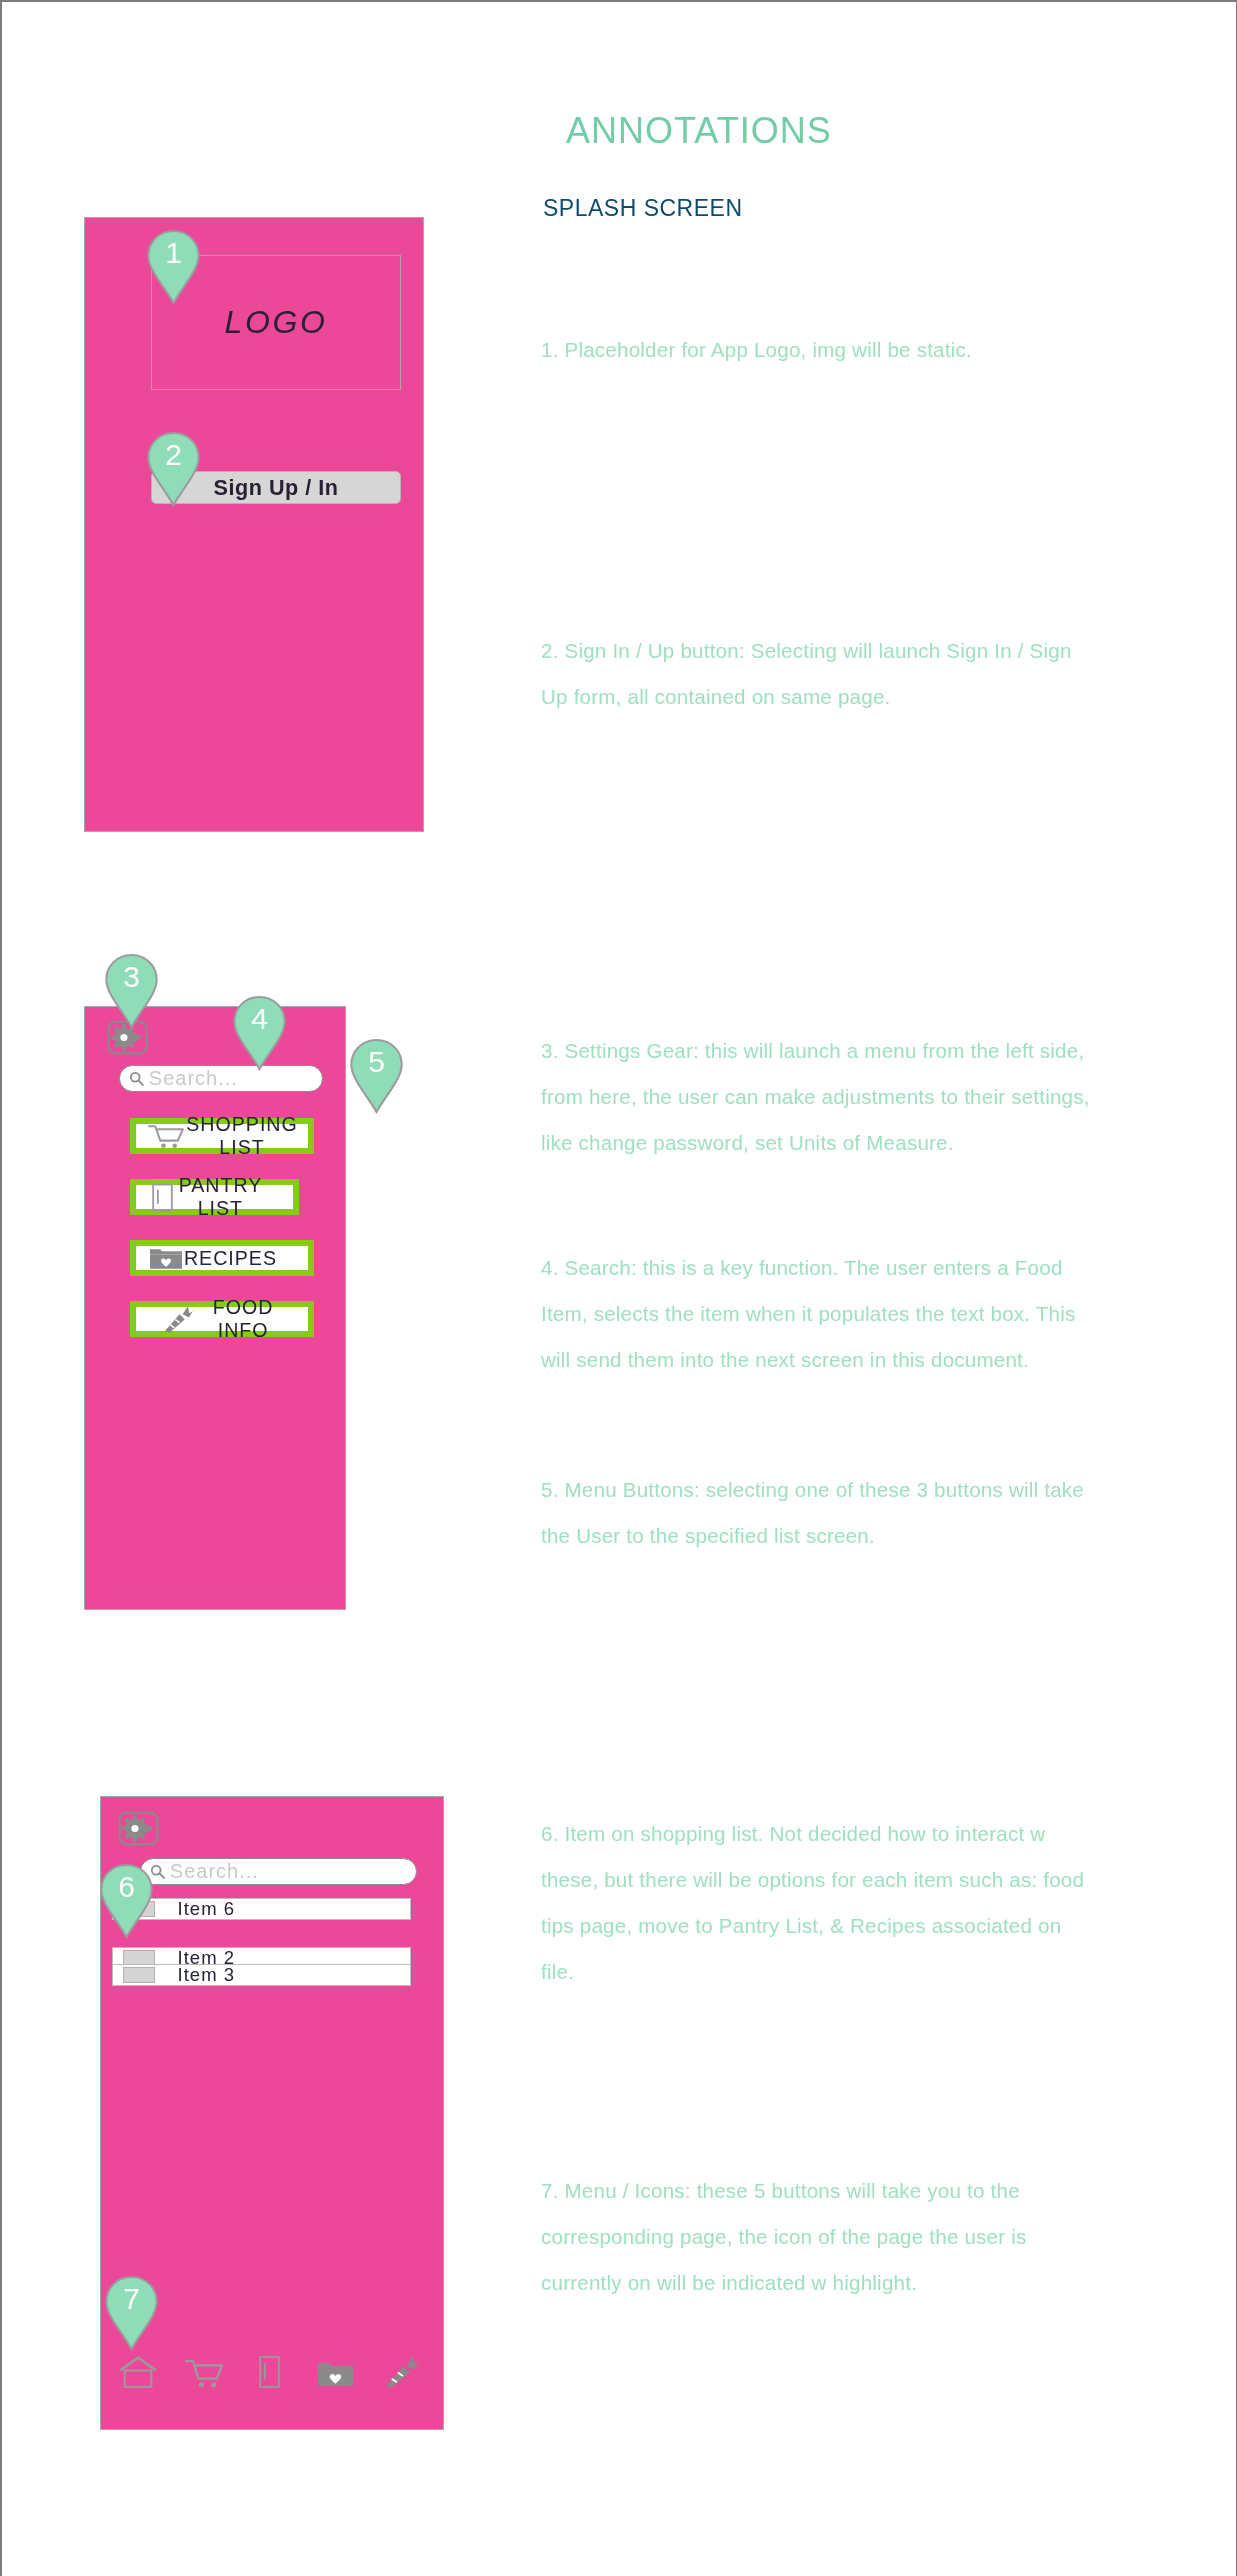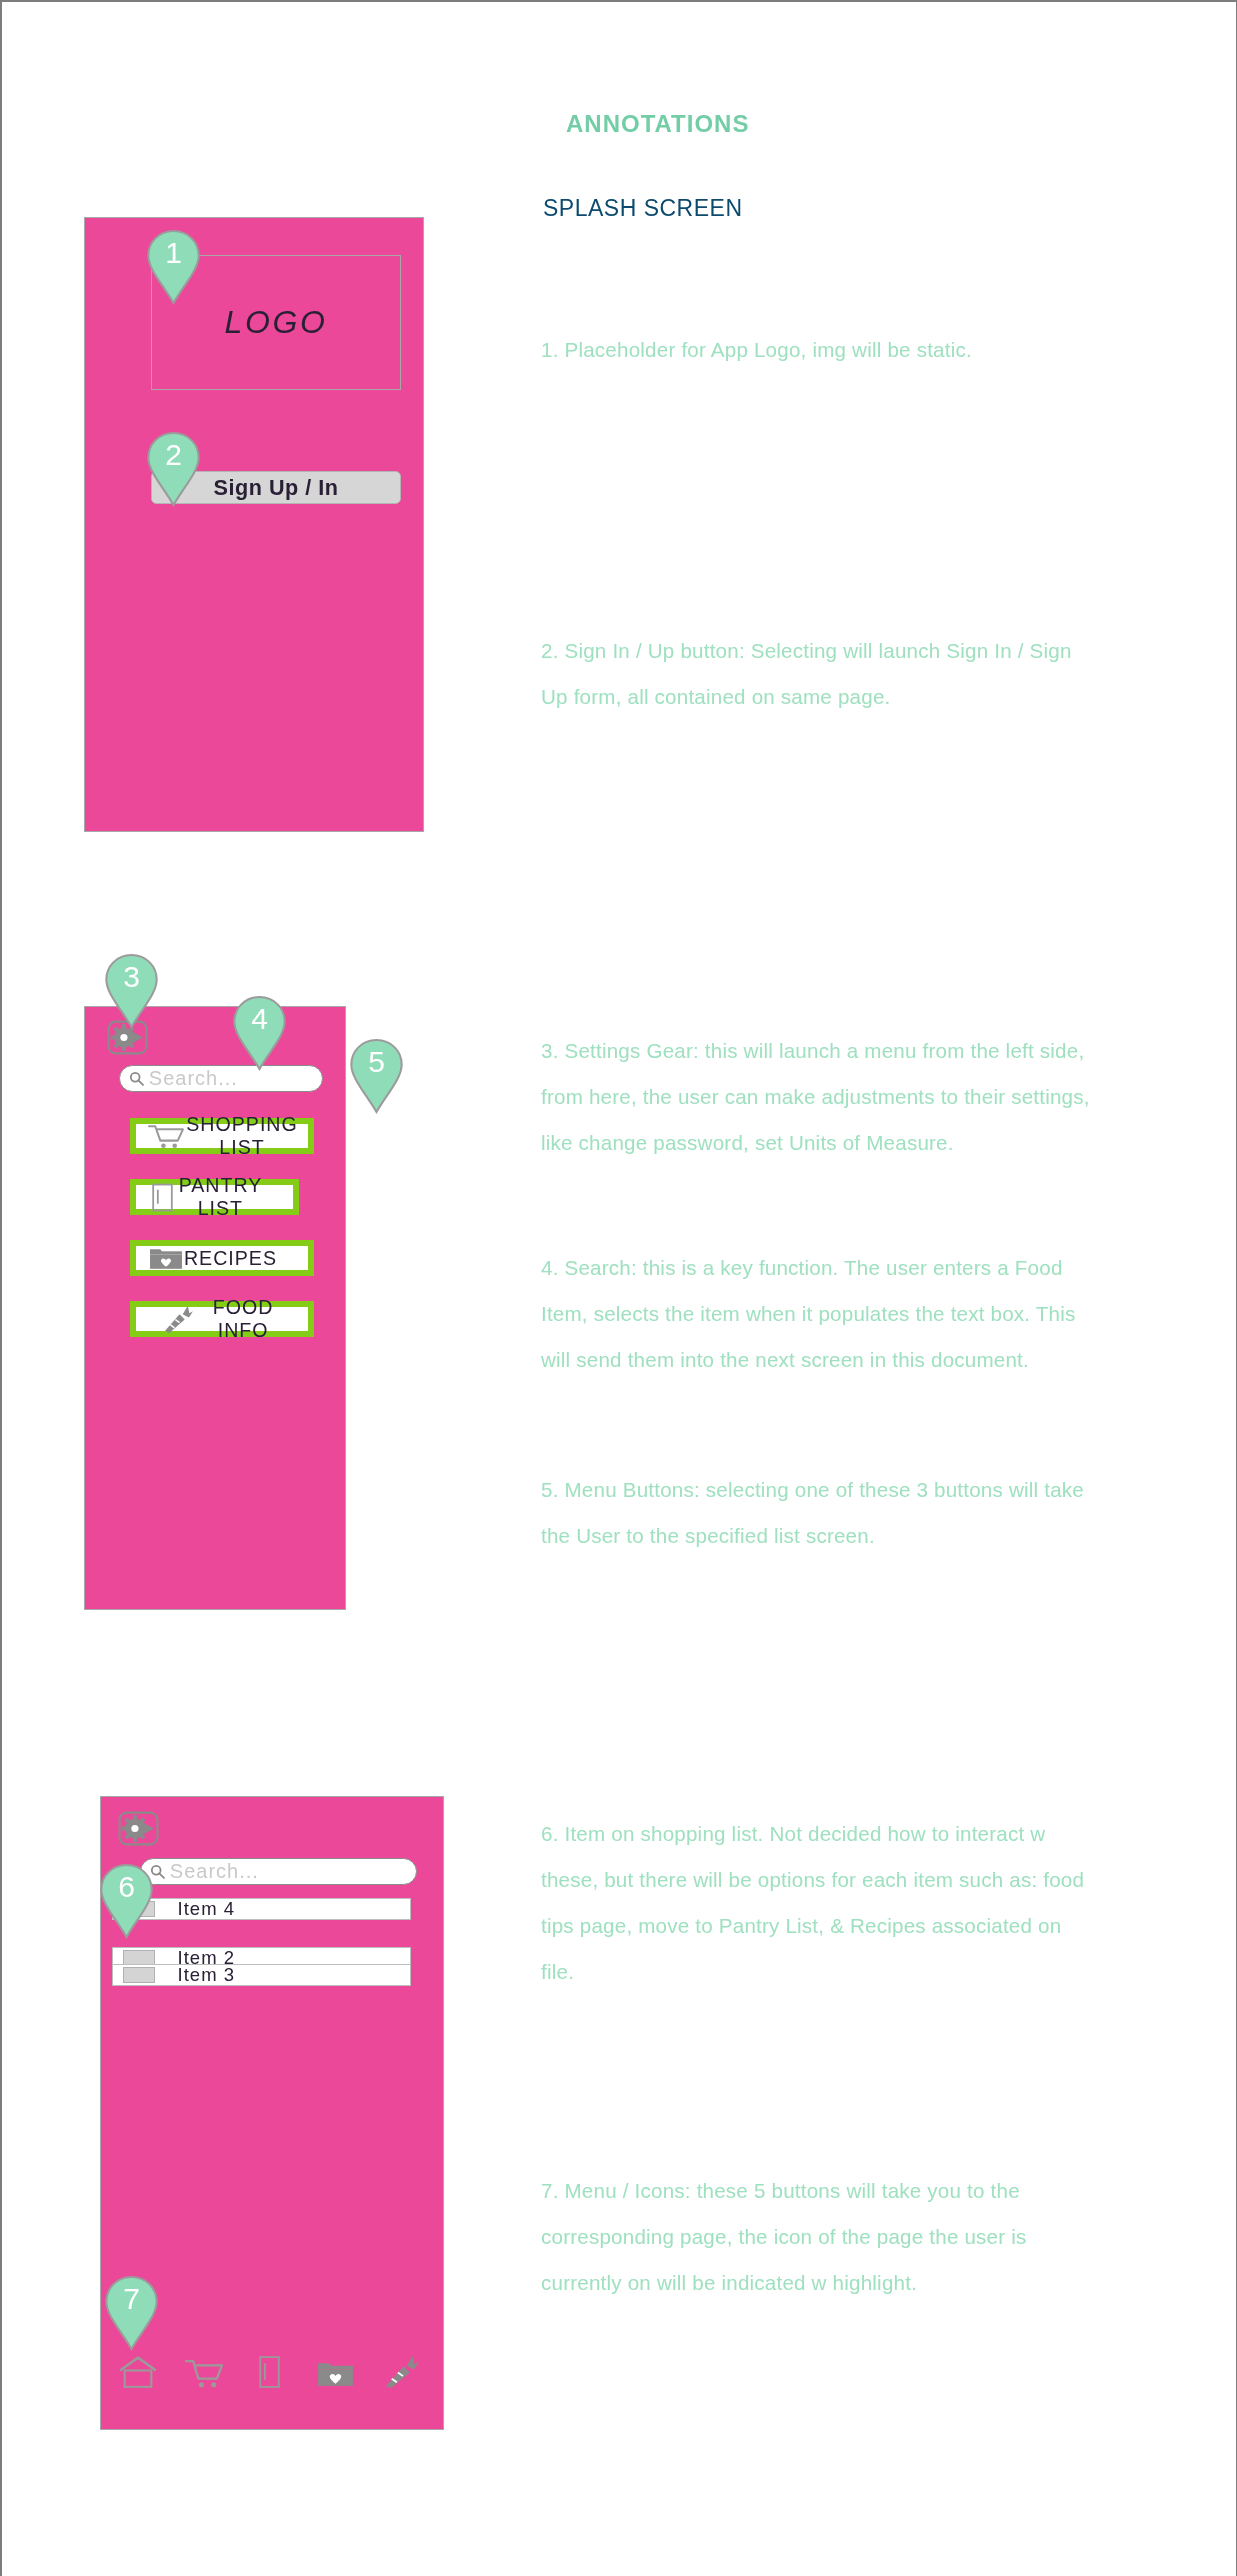--- a/index.html
+++ b/index.html
@@ -15,22 +15,22 @@
     height: 3430px;
     background: #ffffff;
     border: 2.6px solid #7d7d7d;
     overflow: hidden;
   }
 
   
   .heading-annotations {
     position: absolute;
     left: 564px; top: 108px;
-    font-size: 24px;
-    font-weight: bold;
+    font-size: 36px;
+    font-weight: normal;
     letter-spacing: 1px;
     color: #73cda6;
     white-space: nowrap;
   }
   .heading-splash {
     position: absolute;
     left: 541px; top: 193px;
     font-size: 23px;
     letter-spacing: 0.5px;
     color: #0c4a6e;
@@ -344,21 +344,21 @@
         <svg width="15.5" height="15.5" viewBox="0 0 30 30">
             <circle cx="12" cy="12" r="8.5" fill="none" stroke="#8a8a8a" stroke-width="3.5"></circle>
             <line x1="18" y1="18" x2="27" y2="27" stroke="#8a8a8a" stroke-width="3.5" stroke-linecap="round"></line>
           </svg>
       </span>
       <span class="ph">Search...</span>
     </div>
 
     <div class="list-row" style="left:11.3px; top:101px; width:299px; height:21.6px;">
       <span class="swatch"></span>
-      <span class="lb">Item 4</span>
+      <span class="lb">Item 6</span>
     </div>
     <div class="list-row" style="left:11.3px; top:150px; width:299px; height:21.6px;">
       <span class="swatch"></span>
       <span class="lb">Item 2</span>
     </div>
     <div class="list-row" style="left:11.3px; top:167px; width:299px; height:21.6px;">
       <span class="swatch"></span>
       <span class="lb">Item 3</span>
     </div>
 

